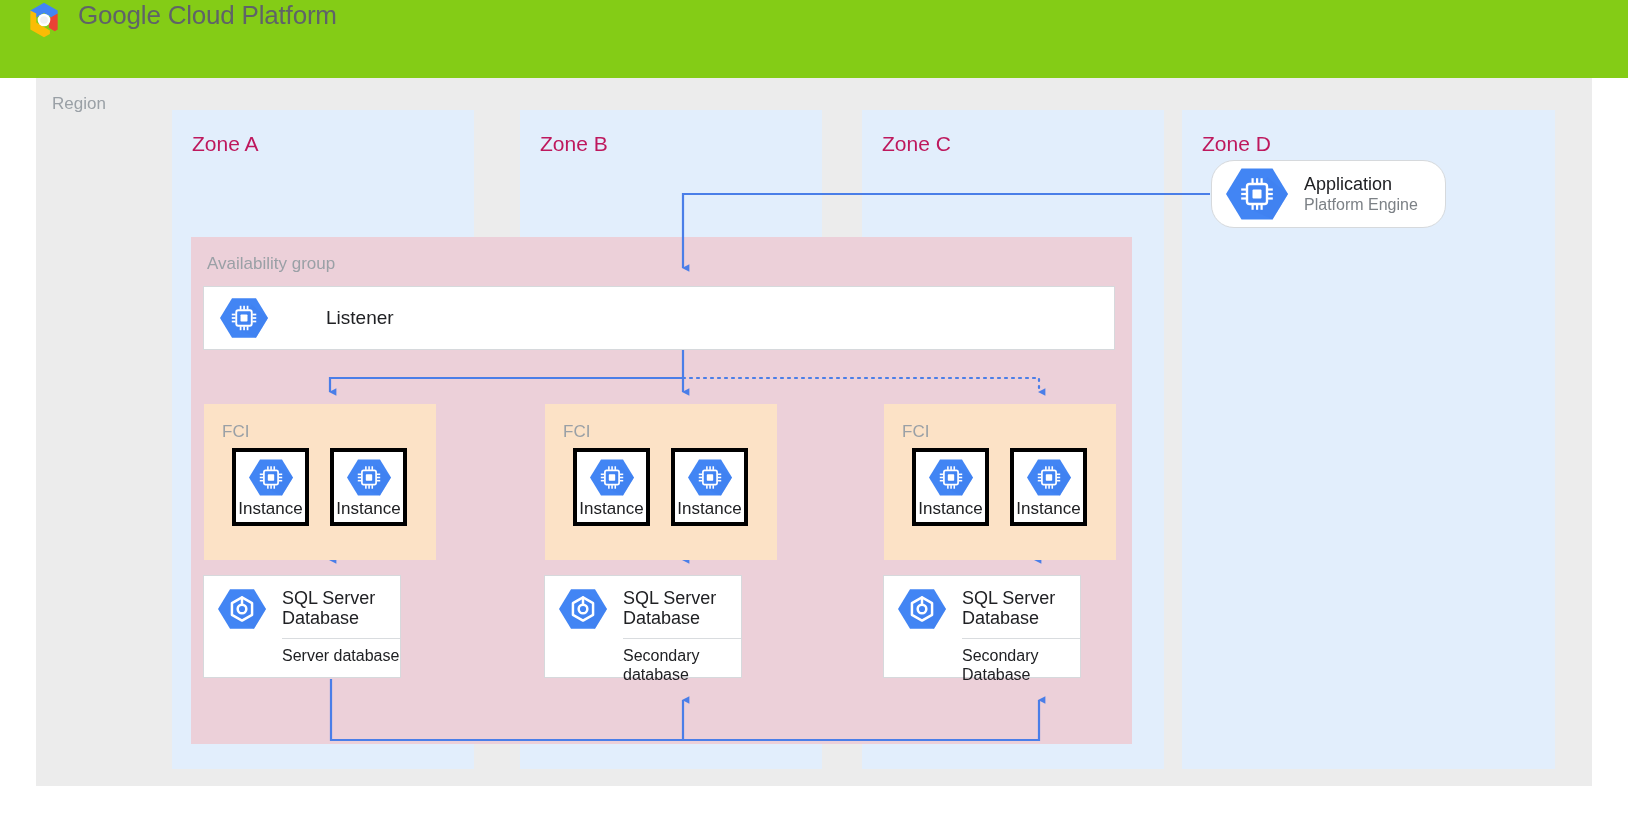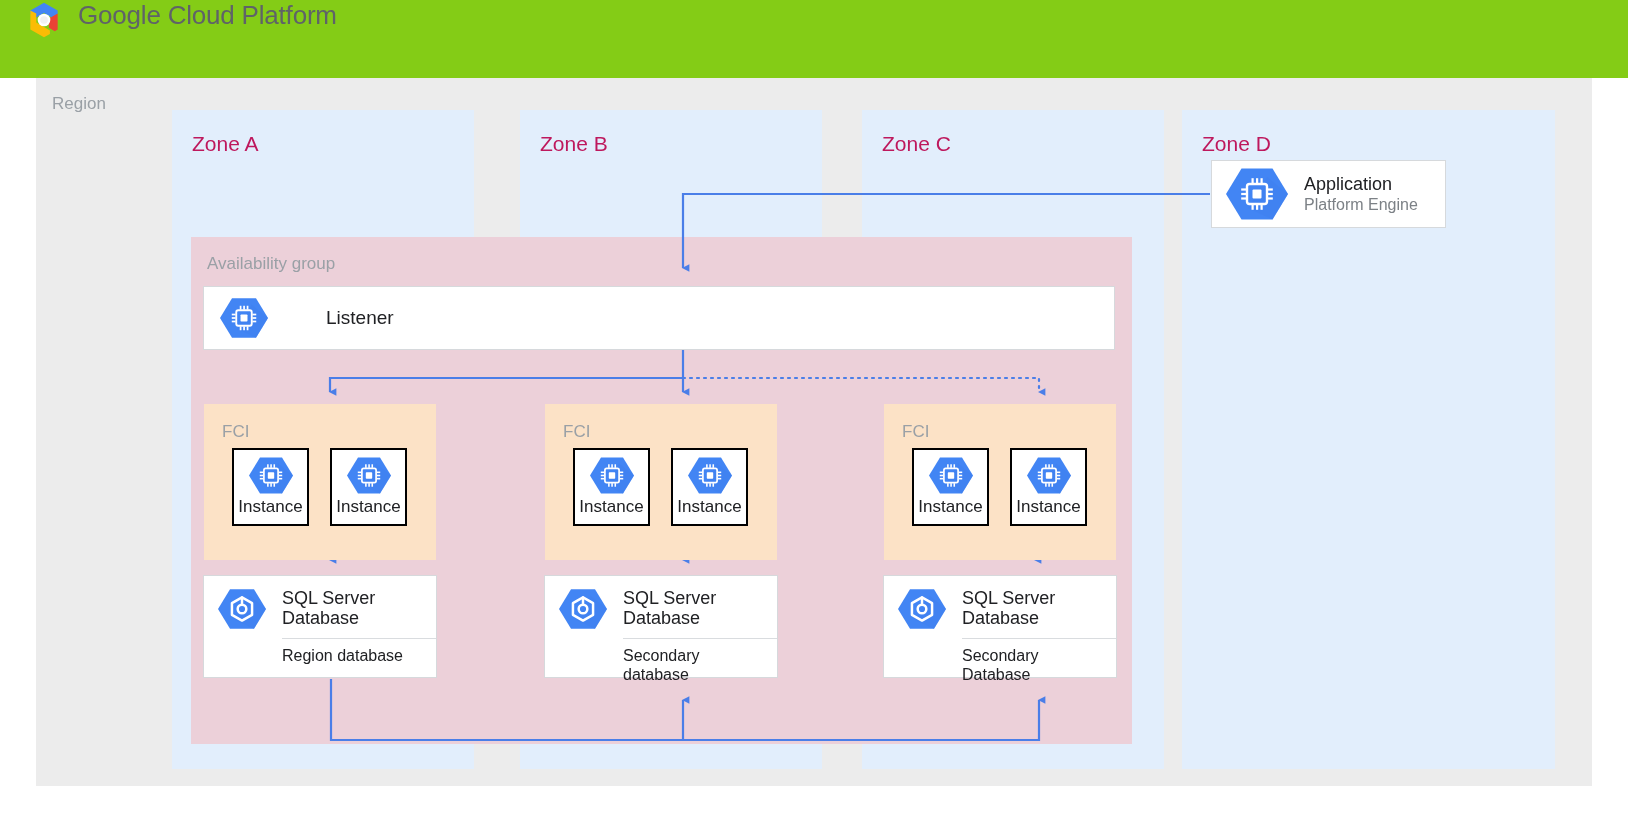--- a/index.html
+++ b/index.html
@@ -63,49 +63,49 @@
   
   #listener-card {
     left: 203px; top: 286px; width: 912px; height: 64px;
     display: flex; align-items: center; padding-left: 16px; gap: 40px;
   }
   #listener-card .card-title { font-size: 19px; color: #202124; margin-left: 18px; }
 
   
   #application-card {
     left: 1211px; top: 160px; width: 235px; height: 68px;
-    display: flex; align-items: center; padding-left: 14px;
+    display: flex; align-items: center; padding-left: 14px; border-radius: 23px;
   }
   #application-card .txt { margin-left: 16px; line-height: 1.25; }
   #application-card .t1 { font-size: 18px; color: #202124; }
   #application-card .t2 { font-size: 16px; color: #7c8186; }
 
   
   .fci {
     position: absolute; top: 404px; height: 156px;
     background: #fbe1c4; background: #fce2c6;
   }
   .fci-label { position: absolute; left: 18px; top: 18px; font-size: 17px; color: #9aa0a6; }
   #fci-a { left: 204px; width: 232px; }
   #fci-b { left: 545px; width: 232px; }
   #fci-c { left: 884px; width: 232px; }
 
   .instance {
     position: absolute; top: 44px; width: 77px; height: 78px;
-    background: #ffffff; border: 2px solid #000000;
+    background: #ffffff; border: 4px solid #000000;
     display: flex; flex-direction: column; align-items: center;
     justify-content: flex-start; padding-top: 6px;
   }
   .instance .lbl { font-size: 17px; color: #202124; margin-top: 2px; }
   .inst-left  { left: 28px; }
   .inst-right { left: 126px; }
 
   
   .db-card {
-    position: absolute; top: 575px; width: 234px; height: 103px;
+    position: absolute; top: 575px; width: 198px; height: 103px;
     background: #ffffff; border: 1px solid #d6d9dc;
     display: flex; align-items: flex-start; padding: 12px 0 0 14px;
   }
   #db-a { left: 203px; }
   #db-b { left: 544px; }
   #db-c { left: 883px; }
   .db-body { margin-left: 16px; width: 172px; }
   .db-title { font-size: 18px; color: #202124; line-height: 1.12; }
   .db-rule { height: 1px; background: #d9dcdf; margin: 10px 0 8px 0; width: 100%; }
   .db-sub { font-size: 16px; color: #202124; line-height: 1.15; }
@@ -420,21 +420,21 @@
         <path d="M31 12 L31 21.4" stroke="#ffffff" stroke-width="3.2" stroke-linecap="round"></path>
       </svg>
     </span>
     <span class="db-body">
       <div class="db-title">
         <div>SQL Server</div>
         <div>Database</div>
       </div>
       <div class="db-rule"></div>
       <div class="db-sub">
-        <div>Region database</div>
+        <div>Server database</div>
       </div>
     </span>
   </div>
 
   <div class="db-card" id="db-b">
     <span class="hex-icon">
       <svg width="48" height="42" viewBox="0 0 62 54">
         <path d="M15.5 1.5 L46.5 1.5 L62 27 L46.5 52.5 L15.5 52.5 L0 27 Z" fill="#4285F4"></path>
         <path d="M46.5 52.5 L62 27 L41 10 L22 41 Z" fill="#4080ee" opacity="0.5"></path>
         <path d="M31 12 L44 19.5 L44 34.5 L31 42 L18 34.5 L18 19.5 Z" fill="none" stroke="#ffffff" stroke-width="3.2" stroke-linejoin="round"></path>

